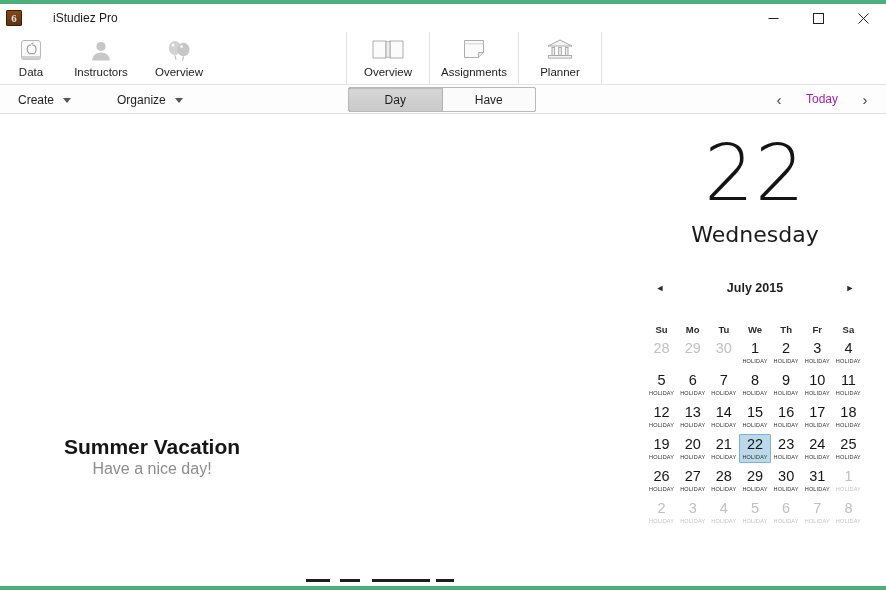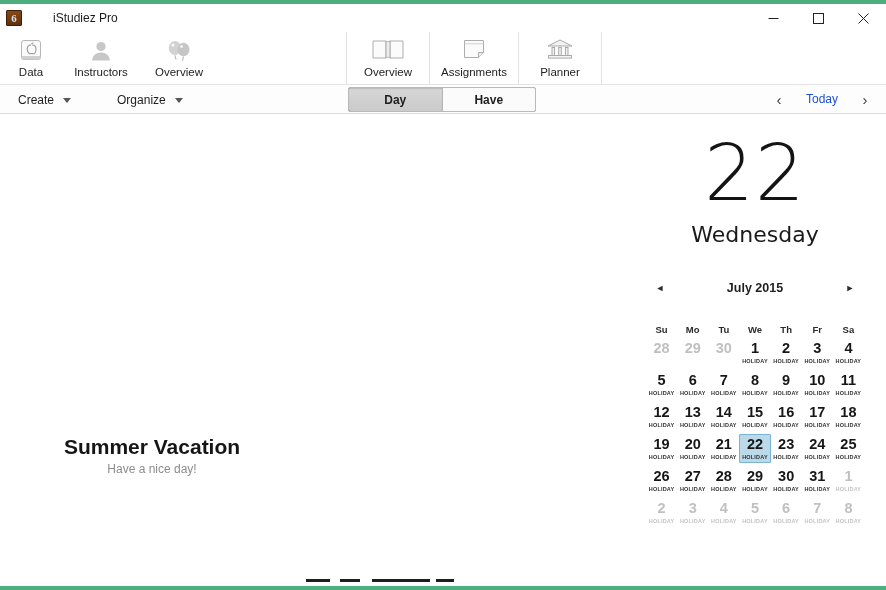--- a/index.html
+++ b/index.html
@@ -75,55 +75,54 @@
   .menu-btn:first-child{margin-left:8px;}
   .caret{
     width:0;height:0;border-left:4.5px solid transparent;
     border-right:4.5px solid transparent;border-top:5px solid #555;
   }
   .seg{
     position:absolute;left:348px;top:2px;
     display:flex;width:186px;height:23px;
     border:1px solid #b9b9b9;border-radius:2px;overflow:hidden;
     background:#7f1d1d;
-    font-weight:bold;
   }
   .seg div{
     flex:1;display:flex;align-items:center;justify-content:center;
     font-size:12px;color:#1e1e1e;background:#fbfbfb;
   }
   .seg div.on{
     background:linear-gradient(#d7d7d7,#cacaca);
     box-shadow:inset 0 1px 1px rgba(0,0,0,.13);
     border-right:1px solid #b4b4b4;
   }
   .nav{
     position:absolute;right:8px;top:0;height:28px;
     display:flex;align-items:center;gap:2px;
   }
   .nav .arrow{
     width:26px;height:26px;display:flex;align-items:center;justify-content:center;
     font-size:15px;color:#3a3a3a;
   }
   .nav .today{
-    font-size:12px;color:#1d4ed8;padding:16px 12px;height:26px;
+    font-size:12px;color:#a21caf;padding:16px 12px;height:26px;
     display:flex;align-items:center;
   }
 
   
   .body{position:relative;height:462px;background:#ffffff;}
 
   .panel-holiday{
     position:absolute;left:0;top:322px;width:304px;text-align:center;
   }
   .panel-assign{
     position:absolute;left:304px;top:322px;width:374px;text-align:center;
   }
   .big-head{font-size:21px;font-weight:bold;color:#151515;line-height:22px;}
-  .sub-head{font-size:12px;color:#8c8c8c;margin-top:3px;line-height:16px;}
+  .sub-head{font-size:16px;color:#8c8c8c;margin-top:3px;line-height:16px;}
 
   
   .datepanel{position:absolute;right:12px;top:0;width:238px;}
   .daynum{
     text-align:center;font-size:78px;line-height:86px;color:#141414;
     font-weight:300;letter-spacing:1px;padding-top:16px;
     font-family:"DejaVu Sans", sans-serif;
   }
   .dayname{
     text-align:center;font-size:22px;line-height:30px;color:#1a1a1a;
@@ -143,21 +142,21 @@
     font-size:9px;color:#2b2b2b;
   }
   .cal-dows{display:flex;margin-top:26px;}
   .cal-dows div{
     flex:1;text-align:center;font-size:9.5px;font-weight:bold;color:#2a2a2a;
   }
   .cal-row{display:flex;margin-top:3px;}
   .cal-cell{
     flex:1;display:flex;flex-direction:column;align-items:center;
     padding-top:1px;padding-bottom:1px;
-    border:1px solid transparent;box-sizing:border-box;font-weight:bold;
+    border:1px solid transparent;box-sizing:border-box;
   }
   .cal-cell .n{font-size:14.5px;line-height:17px;color:#161616;}
   .cal-cell .h{font-size:5.5px;line-height:8px;color:#2f2f2f;letter-spacing:.2px;}
   .cal-cell.out .n{color:#c0c0c0;}
   .cal-cell.out .h{color:#c3c3c3;}
   .cal-cell.sel{
     background:#bcd9ea;border:1px solid #7ab4d4;border-radius:1px;
   }
 
   

